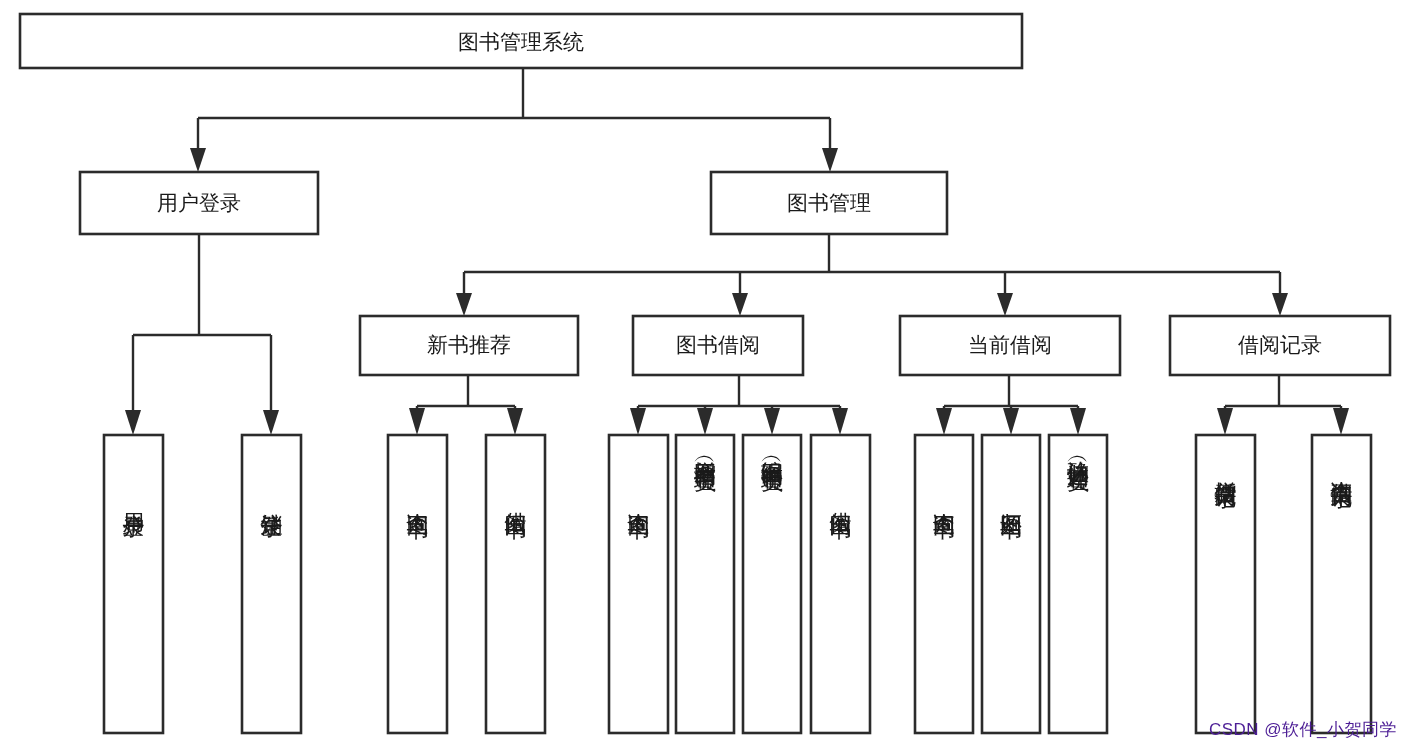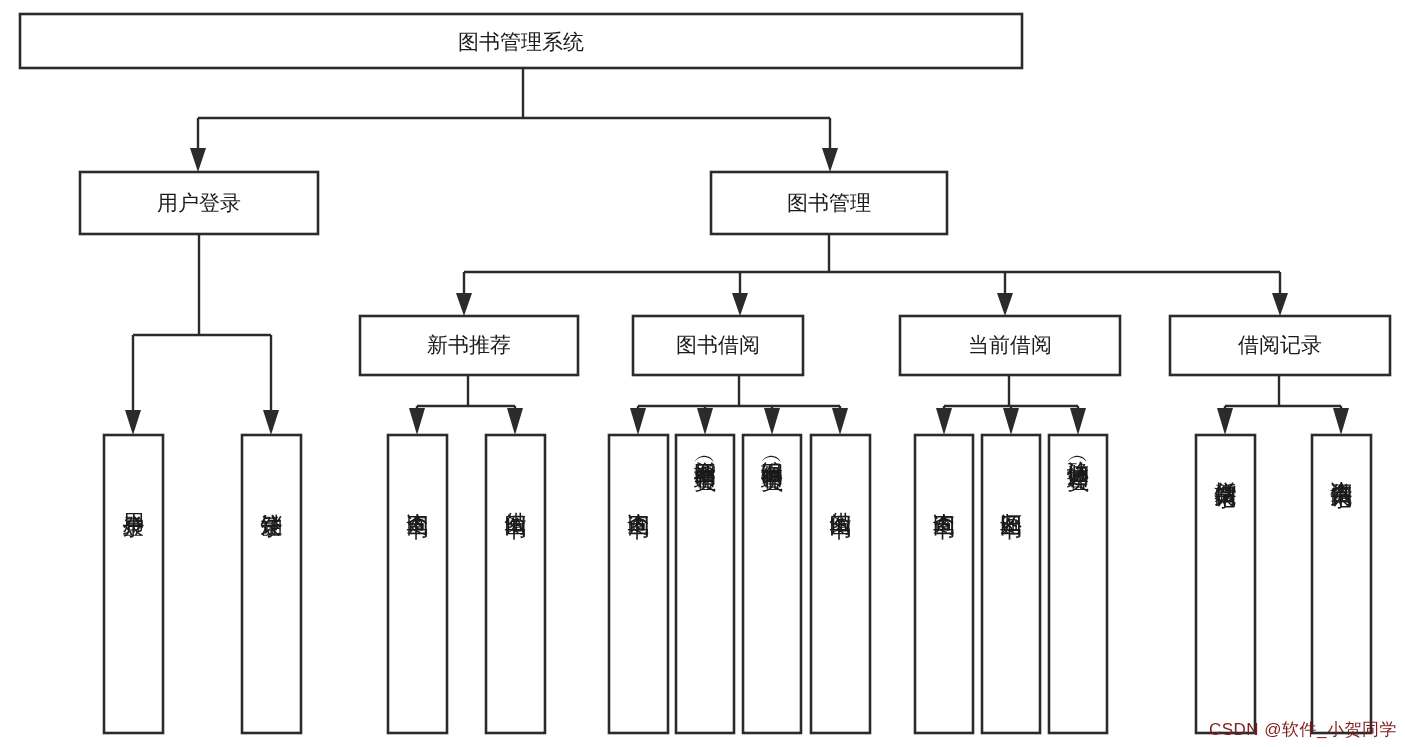--- a/index.html
+++ b/index.html
@@ -70,21 +70,21 @@
     color: #1a1a1a;
     letter-spacing: 1.5px;
     white-space: nowrap;
   }
   .watermark {
     position: absolute;
     right: 8px;
     bottom: 6px;
     font-family: "Liberation Sans", "DejaVu Sans", sans-serif;
     font-size: 17px;
-    color: #7f1d1d;
+    color: #4c1d95;
     letter-spacing: 0.5px;
     white-space: nowrap;
     pointer-events: none;
   }
 </style>
 </head>
 <body>
 
 <div id="diagram-root">
 

